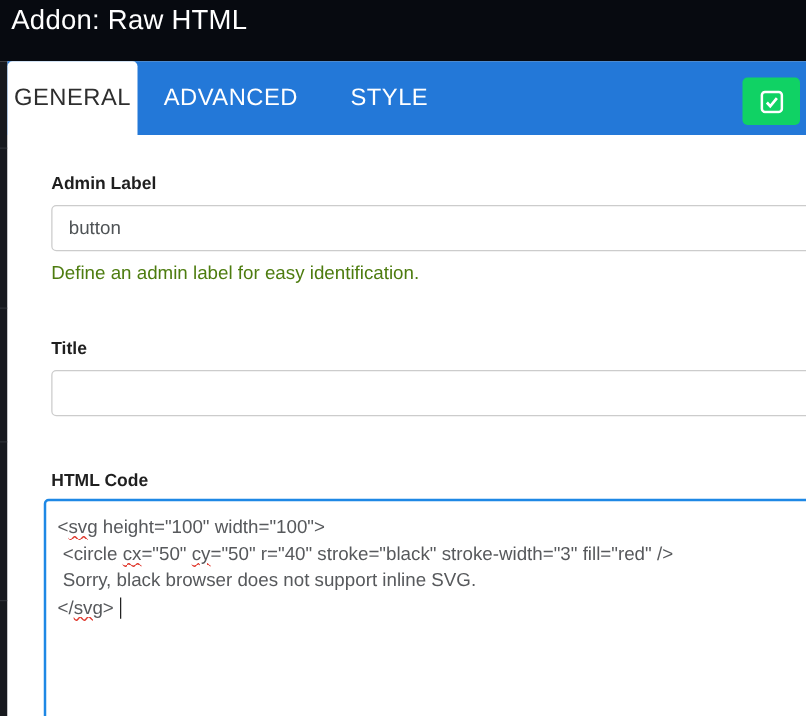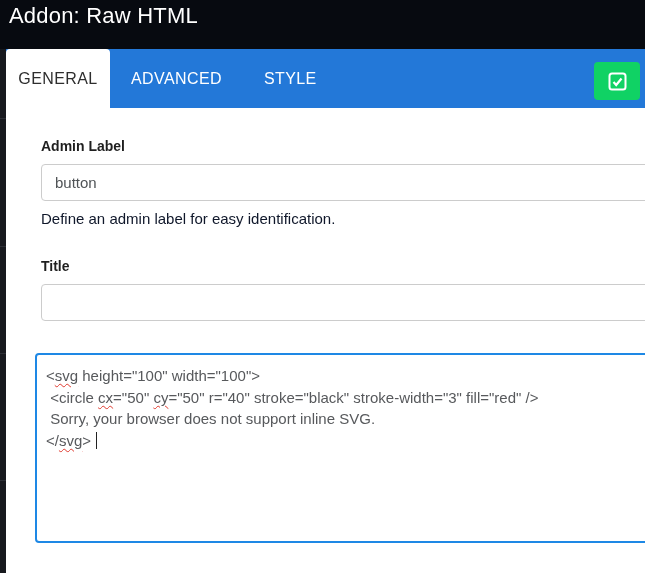--- a/index.html
+++ b/index.html
@@ -49,21 +49,21 @@
     left: 6px; top: 49px;
     width: 639px; height: 59px;
     background: #2378d8;
     display: flex;
     align-items: stretch;
   }
   .tab {
     display: flex;
     align-items: center;
     justify-content: center;
-    font-size: 16px;
+    font-size: 19px;
     letter-spacing: 0.4px;
     color: #ffffff;
     padding: 0 21px;
     cursor: pointer;
   }
   .tab.active {
     width: 104px;
     padding: 0;
     background: #ffffff;
     color: #2e2e2e;
@@ -110,23 +110,23 @@
     font-family: "Liberation Sans", sans-serif;
     font-size: 15px;
     color: #4f5356;
     outline: none;
   }
   .help-text {
     margin-left: 6px;
     margin-top: 10px;
     font-size: 15px;
     line-height: 16px;
-    color: #0f172a;
-  }
-  .form-group + .form-group { margin-top: 32px; }
+    color: #4d7c0f;
+  }
+  .form-group + .form-group { margin-top: 44px; }
 
   .code-editor {
     margin-top: 8px;
     width: 650px;            
     height: 190px;           
     border: 2px solid #1e88e5;
     border-radius: 4px;
     padding: 10px 0 0 9px;
     font-family: "Liberation Sans", sans-serif;
     font-size: 15px;
@@ -194,22 +194,23 @@
       <input class="text-input" type="text" value="button" style="">
       <div class="help-text">Define an admin label for easy identification.</div>
     </div>
 
     <div class="form-group">
       <label class="form-label">Title</label>
       <input class="text-input" type="text" value="" style="">
     </div>
 
     <div class="form-group">
+      <label class="form-label">HTML Code</label>
       <div class="code-editor">
           <div class="code-line"><span>&lt;</span><span class="misspell">svg</span><span> height="100" width="100"&gt;</span></div>
           <div class="code-line"><span> &lt;circle </span><span class="misspell">cx</span><span>="50" </span><span class="misspell">cy</span><span>="50" r="40" stroke="black" stroke-width="3" fill="red" /&gt;</span></div>
-          <div class="code-line"><span> Sorry, your browser does not support inline SVG.</span></div>
+          <div class="code-line"><span> Sorry, black browser does not support inline SVG.</span></div>
           <div class="code-line"><span>&lt;/</span><span class="misspell">svg</span><span>&gt; </span><span class="caret"></span></div>
         </div>
     </div>
 
   </div>
 </div>
 
 </body></html>

